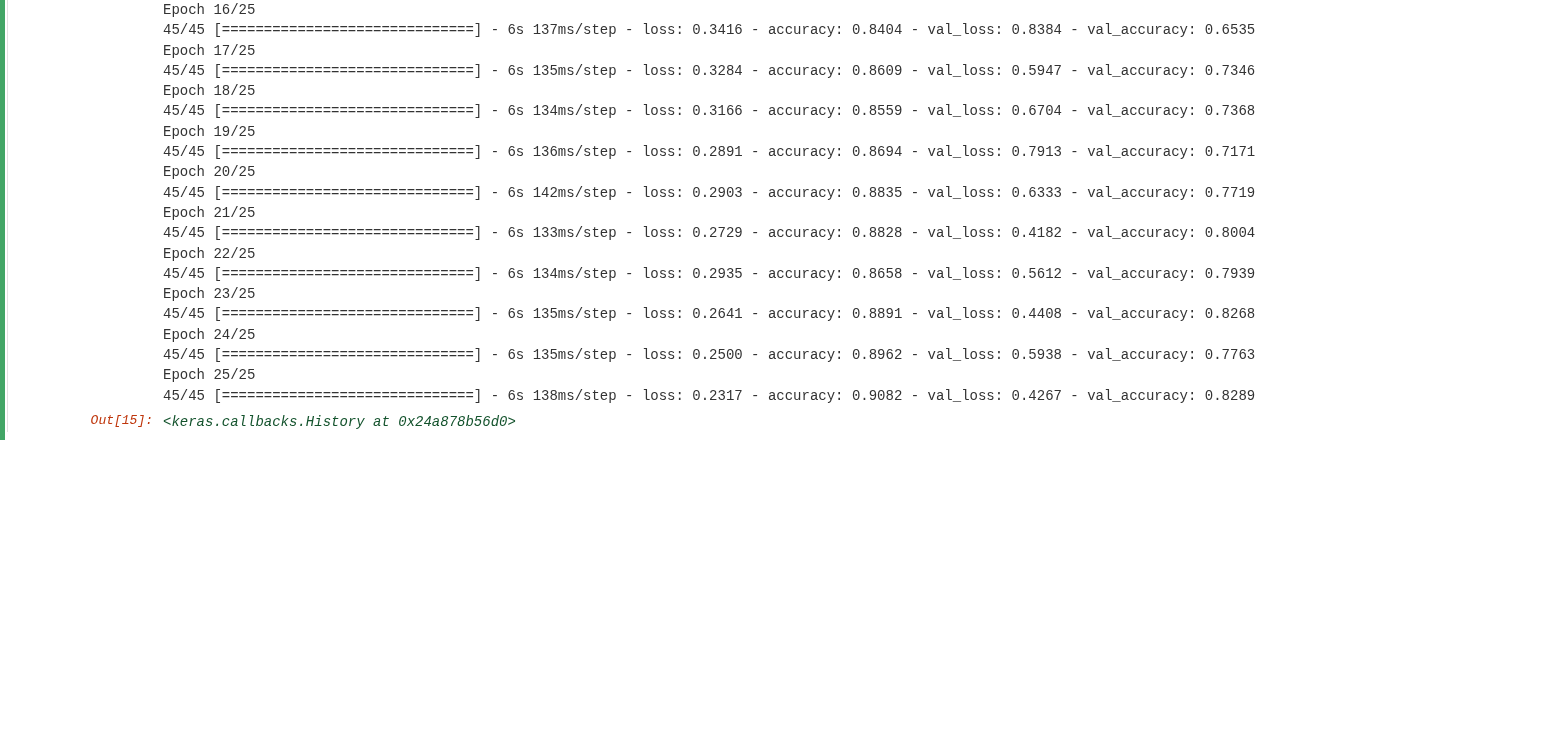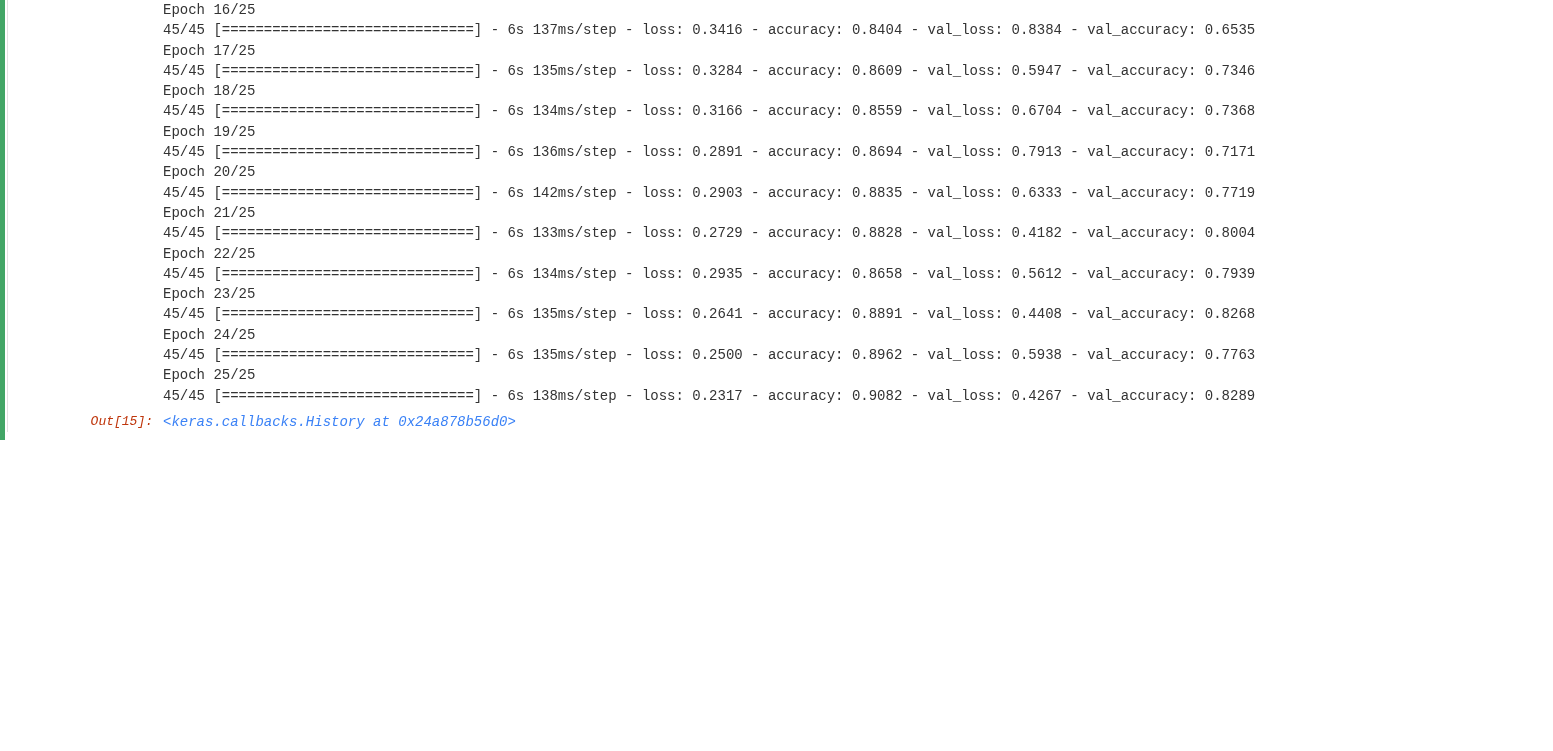--- a/index.html
+++ b/index.html
@@ -18,21 +18,21 @@
     display: flex;
     flex-direction: column;
   }
   .cell-inner {
     border-left: 1px solid #e1e1e1;
     margin-left: 2px;
     padding-left: 0;
   }
   .output-row {
     display: flex;
-    align-items: flex-end;
+    align-items: flex-start;
   }
   .prompt-col {
     width: 155px;
     flex: 0 0 155px;
     text-align: right;
     padding-right: 10px;
     font-family: Consolas, "Courier New", monospace;
     font-size: 13px;
     color: #d84315;
     user-select: text;
@@ -42,21 +42,21 @@
   .output-col {
     flex: 1 1 auto;
     white-space: pre-wrap;
     word-break: break-all;
     font-family: Consolas, "Courier New", monospace;
     font-size: 14px;
     color: #333333;
     padding-right: 6px;
   }
   .output-return {
-    color: #3b82f6;
+    color: #14532d;
   }
   .out-label { color: #bf360c; }
 </style>
 </head>
 <body>
 
 <div class="notebook-cell">
   <div class="cell-inner">
 
     <div class="output-row">

